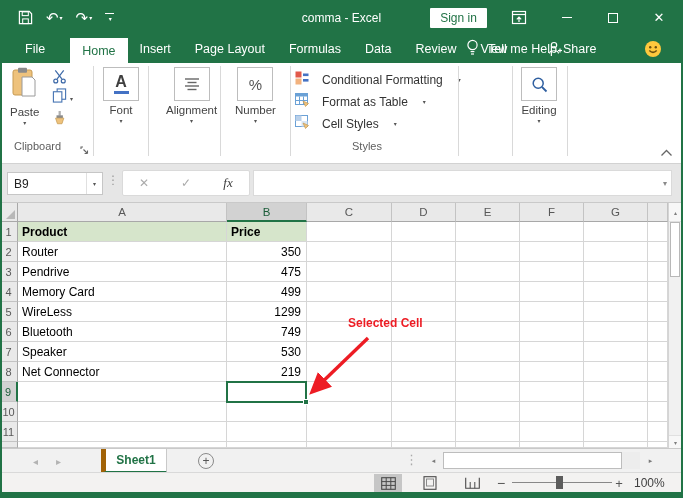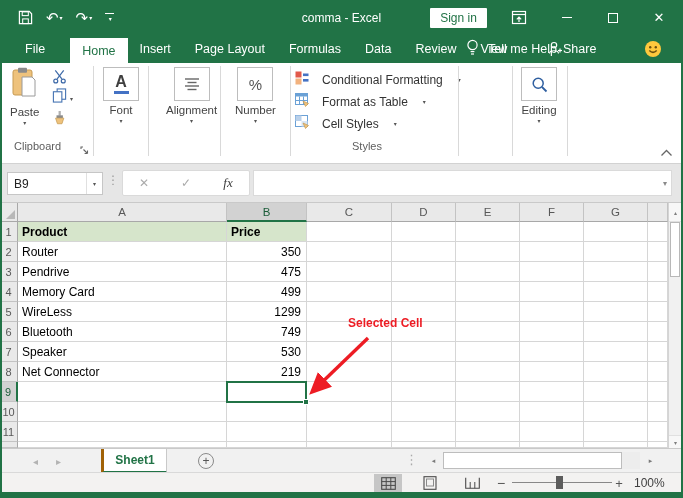--- a/index.html
+++ b/index.html
@@ -95,21 +95,21 @@
   .vs-up{position:absolute;left:0;top:0;width:13px;height:19px;background:#f7f7f7;border-bottom:1px solid #e0e0e0;
          display:flex;align-items:center;justify-content:center;font-size:6px;color:#7f7f7f;}
   .vs-thumb{position:absolute;left:1px;top:19px;width:10px;height:55px;background:#fff;border:1px solid #b8b8b8;}
   .vs-down{position:absolute;left:0;top:232px;width:13px;height:13px;background:#f7f7f7;border-top:1px solid #e0e0e0;
          display:flex;align-items:center;justify-content:center;font-size:6px;color:#7f7f7f;}
 
   
   .sheetbar{position:absolute;left:0;top:448px;width:683px;height:24px;background:#f1f1f1;border-top:1px solid #c9c9c9;}
   .nav{position:absolute;top:0;height:24px;display:flex;align-items:center;color:#b3b3b3;font-size:10px;}
   .nav-l{left:33px;} .nav-r{left:56px;}
-  .sheettab{position:absolute;left:101px;top:0;width:66px;height:24px;background:#fff;border-left:3px solid #a16207;
+  .sheettab{position:absolute;left:101px;top:0;width:66px;height:24px;background:#fff;border-left:5px solid #a16207;
             border-right:1px solid #c9c9c9;border-bottom:2px solid var(--green);display:flex;align-items:center;
             justify-content:center;font-size:12px;font-weight:bold;color:var(--green);}
   .addsheet{position:absolute;left:198px;top:4px;width:16px;height:16px;border:1px solid #8a8a8a;border-radius:50%;
             display:flex;align-items:center;justify-content:center;font-size:12px;color:#565656;}
   .splitdots{position:absolute;left:405px;top:3px;color:#a9a9a9;font-size:13px;}
   .hs-left{position:absolute;left:426px;top:3px;width:15px;height:17px;display:flex;align-items:center;justify-content:center;
            font-size:7px;color:#7a7a7a;}
   .hs-track{position:absolute;left:443px;top:3px;width:197px;height:17px;background:#ededed;}
   .hs-thumb{position:absolute;left:0;top:0;width:179px;height:17px;background:#fff;border:1px solid #bdbdbd;}
   .hs-right{position:absolute;left:643px;top:3px;width:15px;height:17px;display:flex;align-items:center;justify-content:center;

